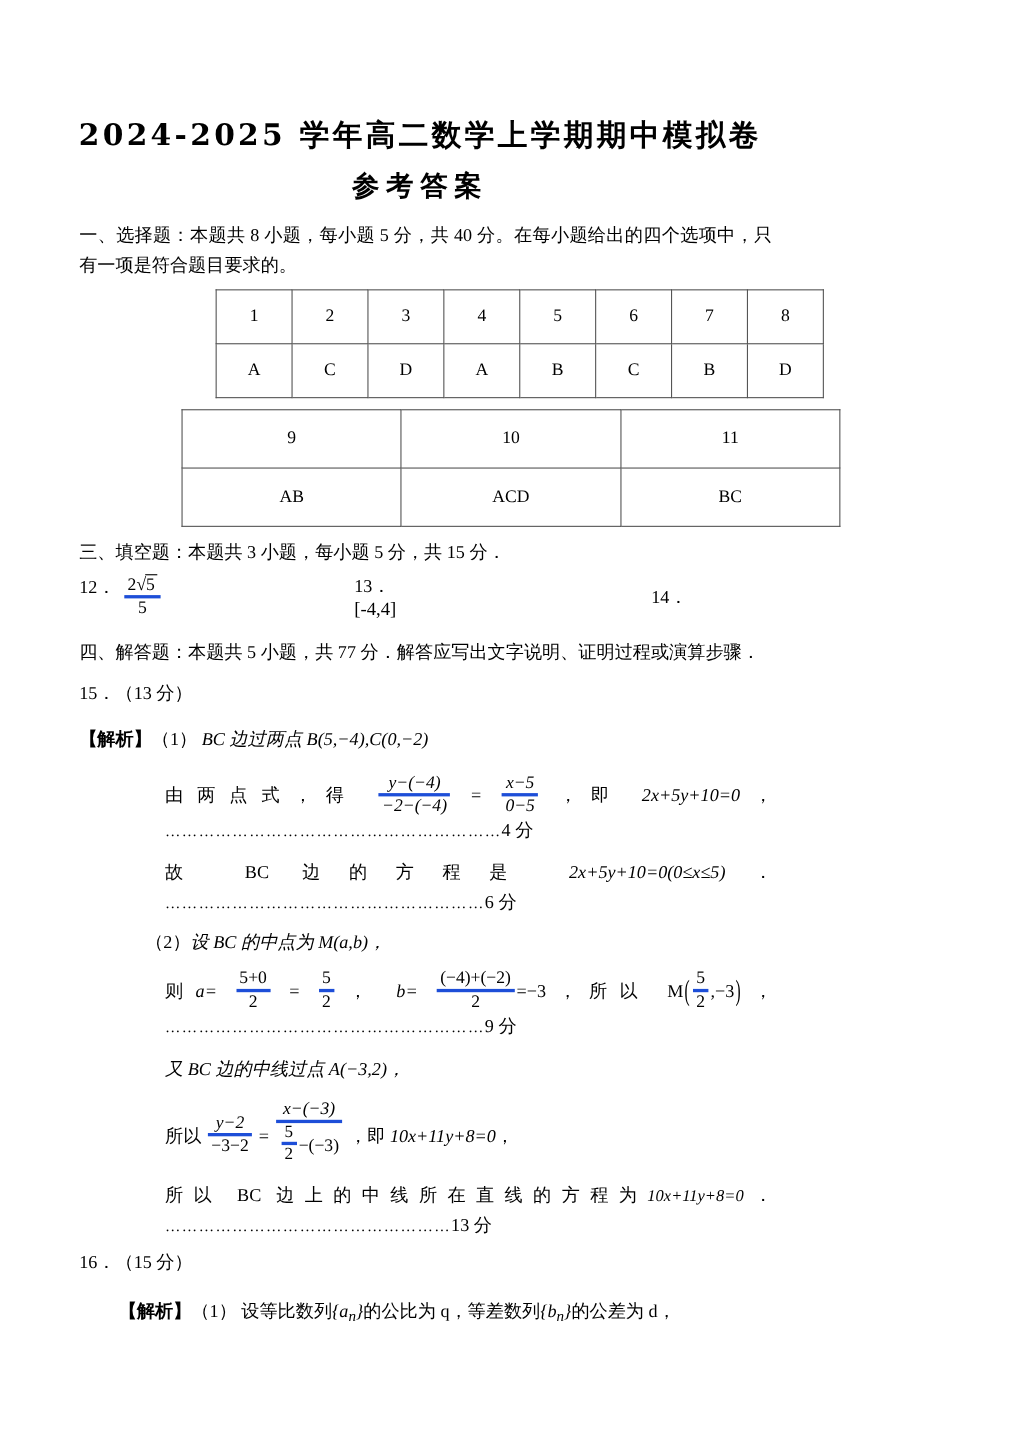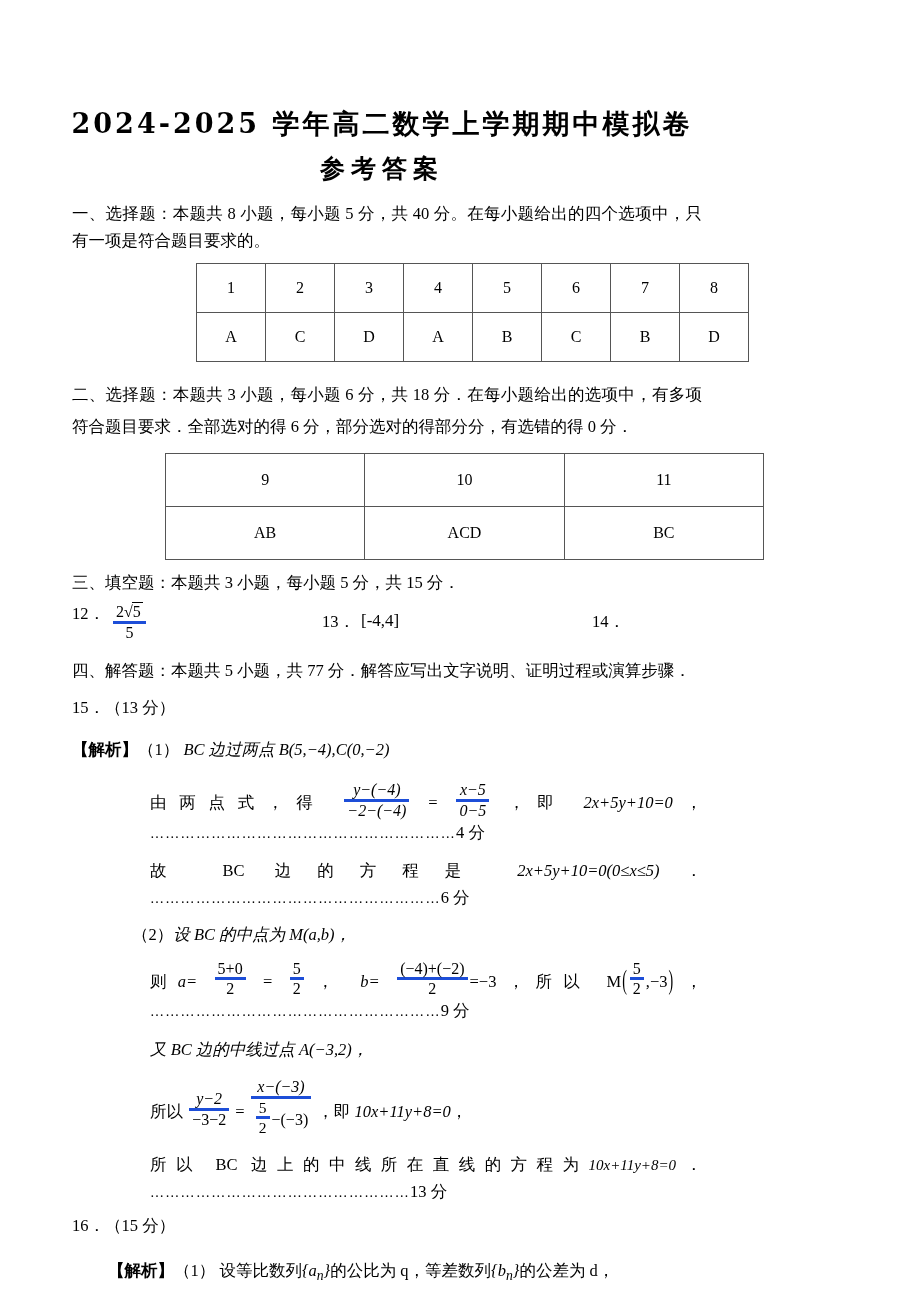--- a/index.html
+++ b/index.html
@@ -95,21 +95,21 @@
 
   
   .blank-row {
     display:flex;
     align-items:center;
     padding:6px 62px 0 72px;
     font-size:16.5px;
   }
   .blank-item { display:flex; align-items:flex-start; }
   .b12 { width:250px; }
-  .b13 { width:270px; }
+  .b13 { width:270px;flex-direction:column; }
   .b14 { flex:1; }
   .num-lbl { margin-right:6px; white-space:nowrap; }
 </style>
 </head>
 <body>
 
 <div class="page">
 
   <h1 class="doc-title">2024-2025 学年高二数学上学期期中模拟卷</h1>
   <h2 class="doc-subtitle">参考答案</h2>
@@ -136,21 +136,20 @@
         <td>A</td>
         <td>B</td>
         <td>C</td>
         <td>B</td>
         <td>D</td>
       </tr>
     </tbody>
       </table>
   </div>
 
-  <p class="para sec" style="line-height:1.95;">二、选择题：本题共 3 小题，每小题 6 分，共 18 分．在每小题给出的选项中，有多项符合题目要求．全部选对的得 6 分，部分选对的得部分分，有选错的得 0 分．</p>
 
   <div class="tbl-wrap">
     <table class="ansbox" id="tbl2">
       <tbody>
           <tr>
         <td>9</td>
         <td>10</td>
         <td>11</td>
       </tr>
       <tr>

